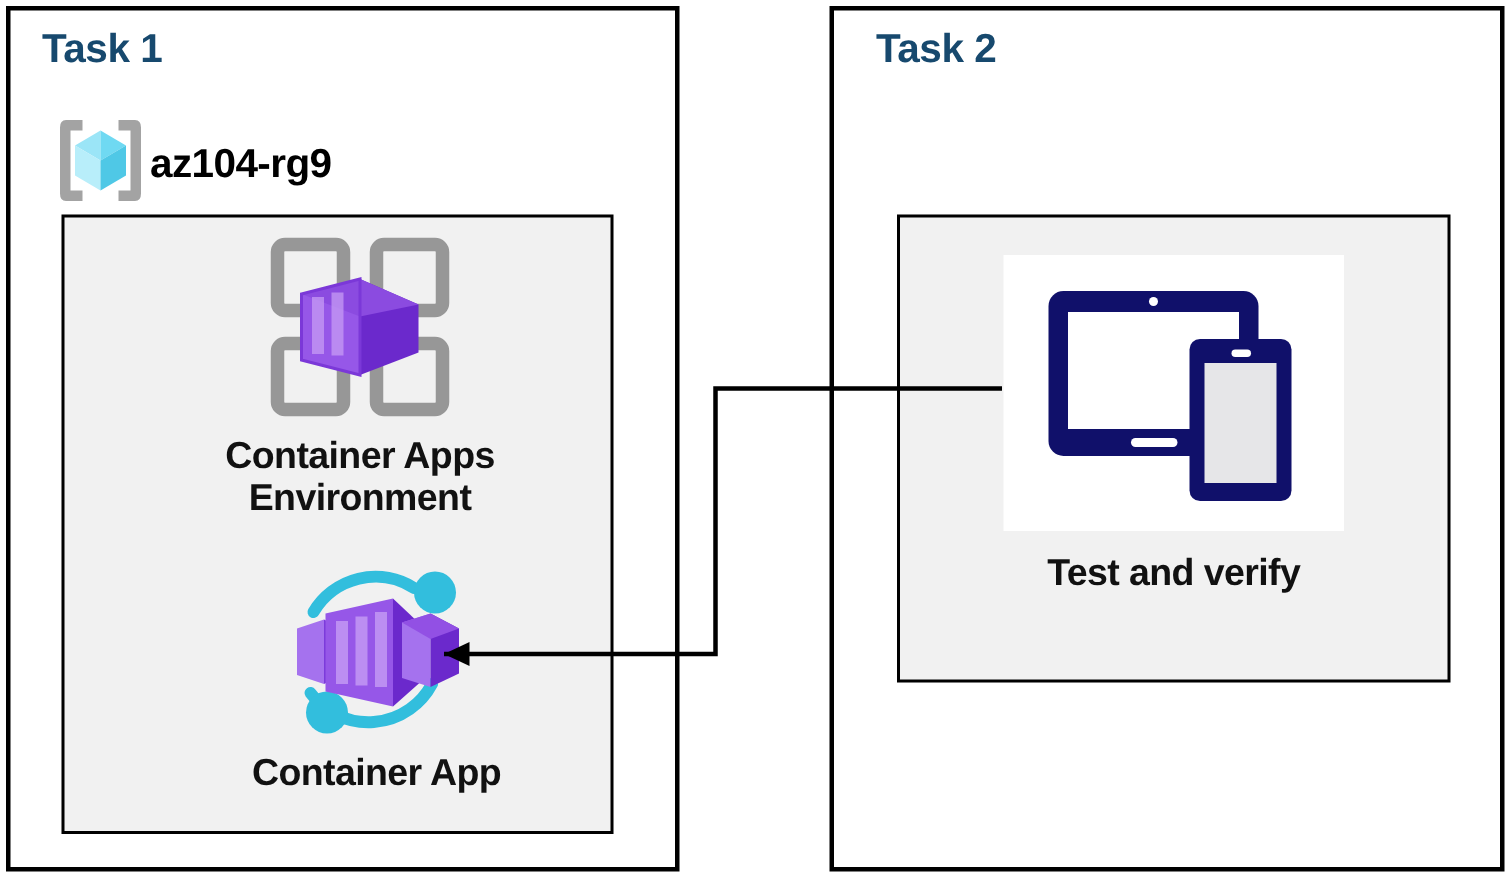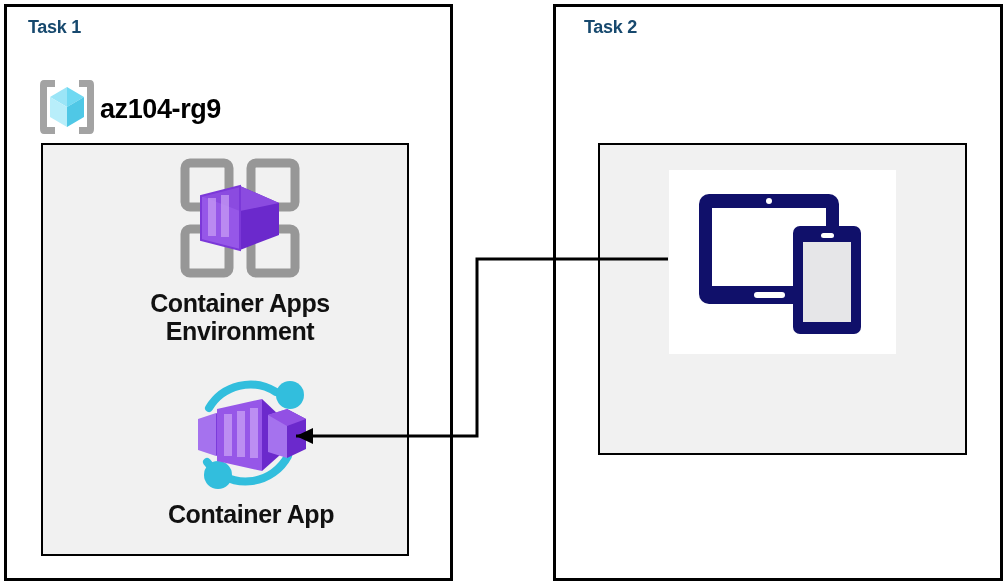--- a/index.html
+++ b/index.html
@@ -23,21 +23,21 @@
     position: absolute;
     background: #ffffff;
     border: 3px solid #000000;
     box-sizing: border-box;
   }
   #task1-panel { left: 4px;   top: 4px; width: 449px; height: 577px; }
   #task2-panel { left: 553px; top: 4px; width: 450px; height: 577px; }
 
   .task-title {
     position: absolute;
-    font-size: 18px;
+    font-size: 27px;
     font-weight: bold;
     color: #17496E;
     letter-spacing: -0.3px;
     white-space: nowrap;
     text-align: center;
   }
   #task1-title { left: 28px;  top: 17px; }
   #task2-title { left: 584px; top: 17px; }
 
   
@@ -206,20 +206,21 @@
           <rect x="17" y="24" width="114" height="78" fill="#FFFFFF"></rect>
           <circle cx="74" cy="17" r="3" fill="#FFFFFF"></circle>
           <rect x="59" y="108" width="31" height="6" rx="3" fill="#FFFFFF"></rect>
 
           <rect x="98" y="42" width="68" height="108" rx="7" fill="#10106A"></rect>
           <rect x="108" y="58" width="48" height="80" fill="#E6E6E8"></rect>
           <rect x="126" y="49" width="13" height="5" rx="2.5" fill="#FFFFFF"></rect>
         </svg>
       </span>
     </div>
+    <div class="node-label">Test and verify</div>
   </div>
 
   <svg id="connector">
     <polyline points="668,259 477,259 477,436 296,436" fill="none" stroke="#000000" stroke-width="3"></polyline>
     <polygon points="296,436 313,428 313,444" fill="#000000"></polygon>
   </svg>
 
 </div>
 
 </body></html>

